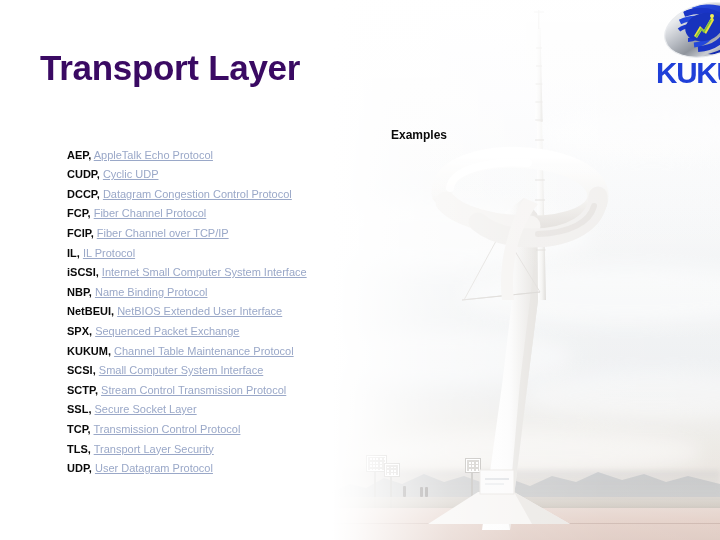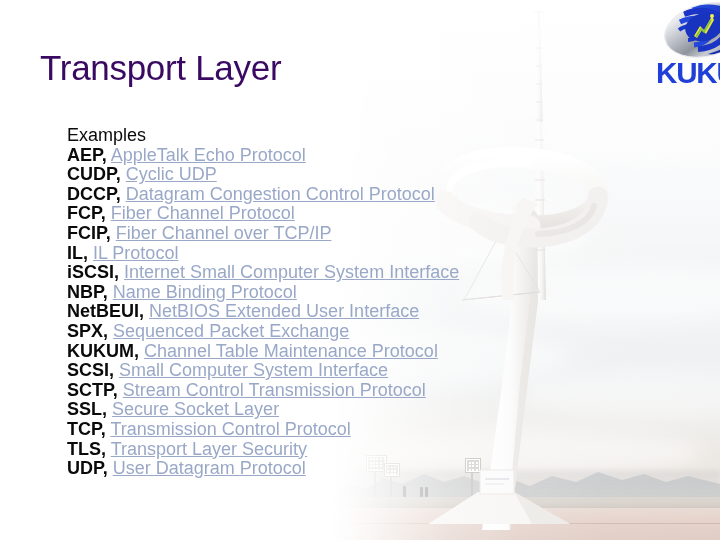--- a/index.html
+++ b/index.html
@@ -132,42 +132,43 @@
       rgba(255,255,255,.18) 30%,
       rgba(255,255,255,0) 52%);
   }
 
   
   .title {
     position: absolute;
     left: 40px;
     top: 48px;
     font-size: 35px;
-    font-weight: normal;
+    font-weight: bold;
     color: #3a0a63;
     letter-spacing: -0.3px;
     white-space: nowrap;
   }
 
   
   .body-list {
     position: absolute;
     left: 67px;
     top: 126px;
     width: 380px;
   }
   .heading {
-    font-size: 18px;
-    font-weight: normal;
+    font-size: 12px;
+    font-weight: bold;
     color: #0a0a0a;
     line-height: 19.6px;
     white-space: nowrap;
+    text-align: right;
   }
   .entry {
-    font-size: 18px;
+    font-size: 11px;
     line-height: 19.6px;
     color: #0a0a0a;
     white-space: nowrap;
   }
   .abbr {
     font-weight: bold;
     color: #0a0a0a;
   }
   .expansion {
     color: #9aa8c8;

